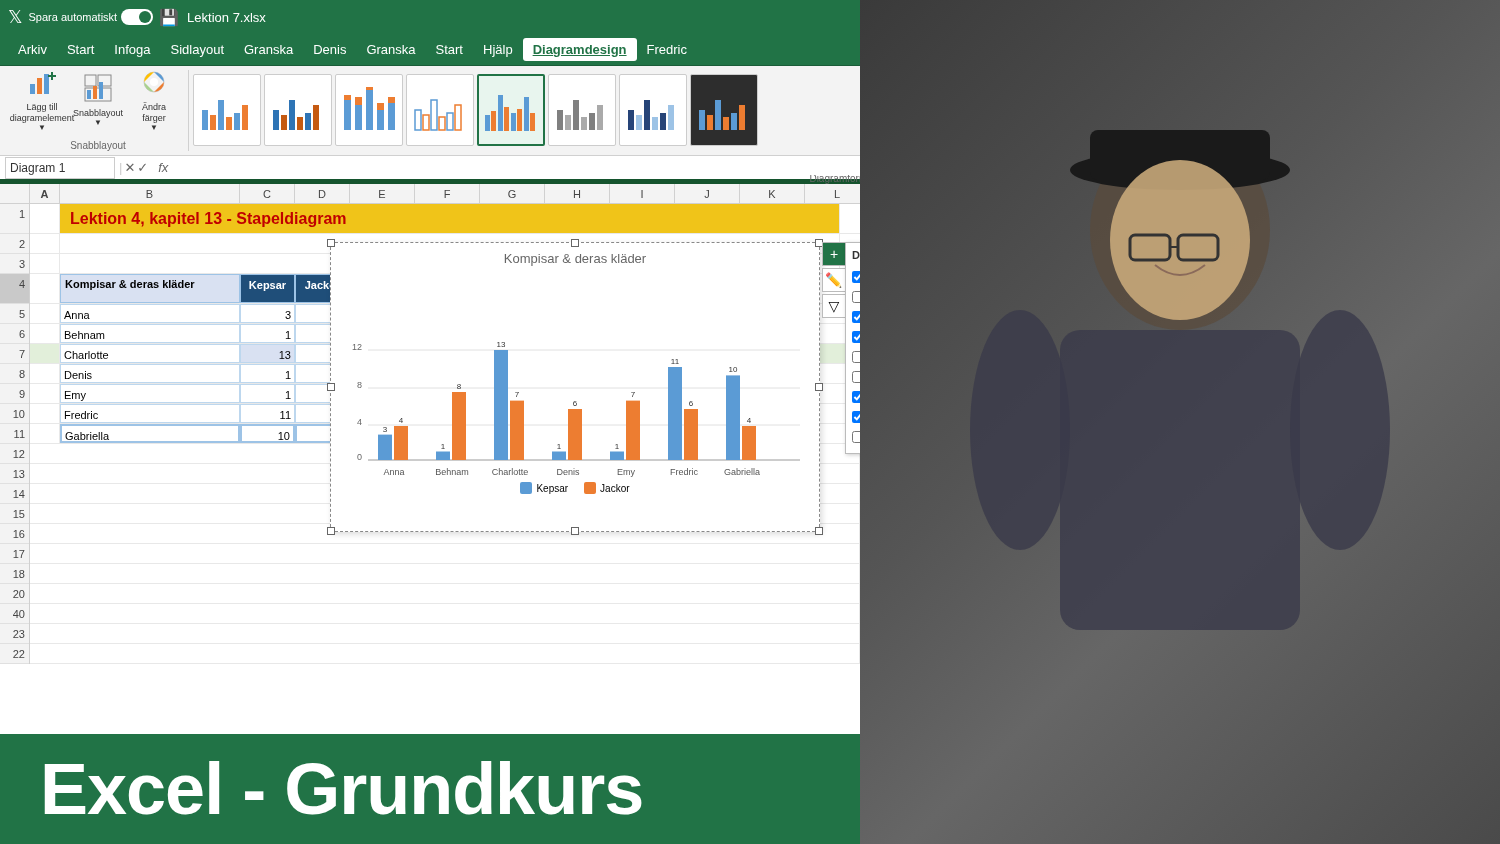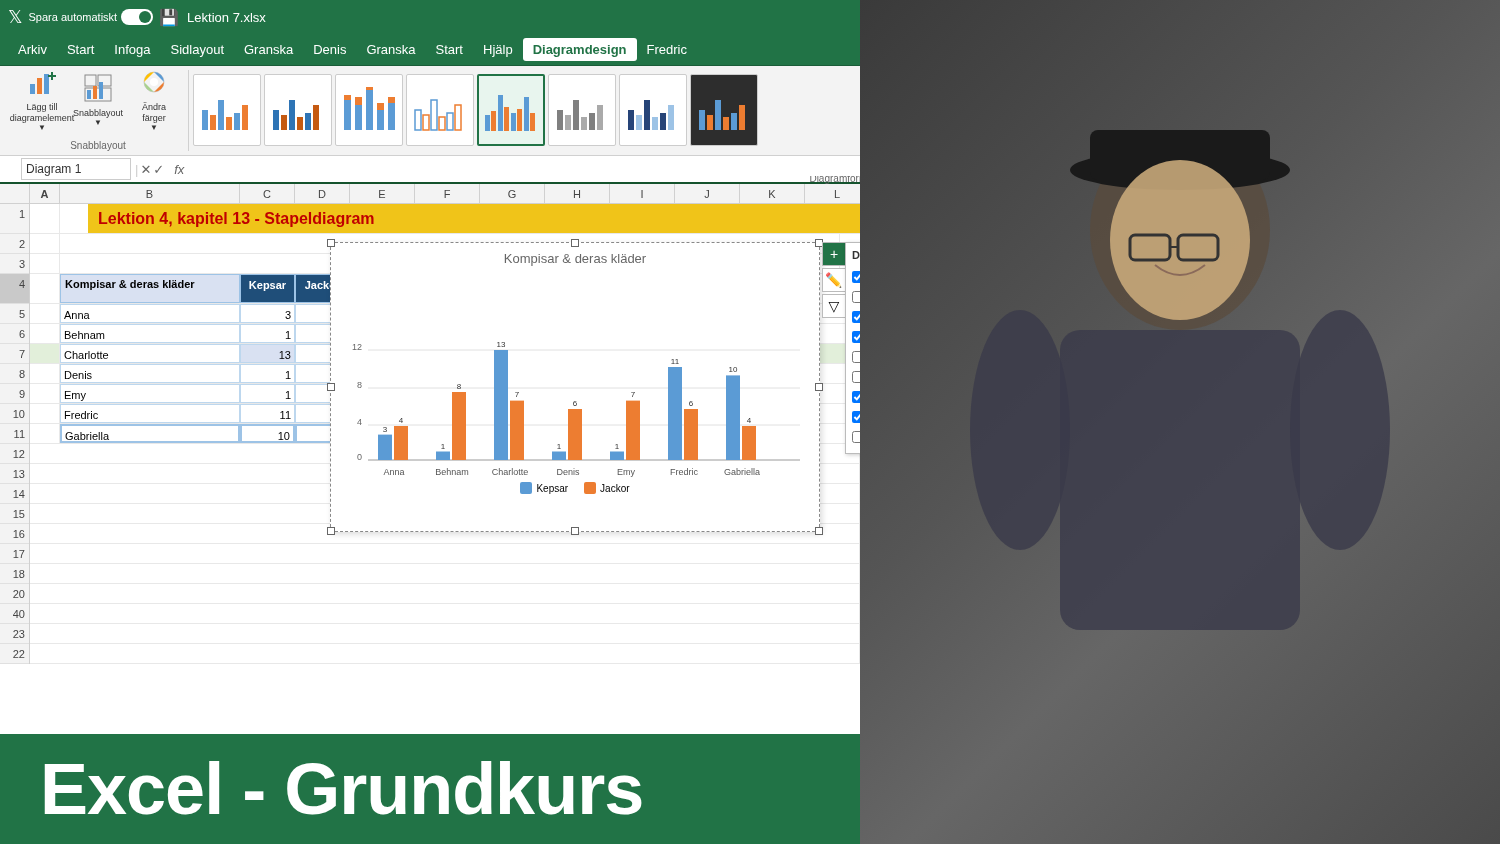--- a/index.html
+++ b/index.html
@@ -88,24 +88,24 @@
     .chart-thumb.selected { border: 2px solid #217346; background: #e8f5ee; }
     .chart-thumb svg { width: 60px; height: 60px; }
     .gallery-scroll-btn { font-size: 18px; color: #555; cursor: pointer; padding: 0 4px; }
     .diagramformat-group { display: flex; flex-direction: column; }
     .diagramformat-label { font-size: 10px; color: #666; text-align: center; padding-top: 2px; }
 
     
     #formulabar {
       height: 28px;
       background: #fff;
-      border-bottom: 2px solid #14532d;
+      border-bottom: 5px solid #14532d;
       display: flex;
       align-items: center;
-      padding: 0 21px;
+      padding: 0 5px;
     }
     .name-box {
       width: 110px; height: 22px; border: 1px solid #ccc; padding: 0 4px; font-size: 12px; display: flex; align-items: center;
     }
     .formula-dividers { display: flex; align-items: center; padding: 0 4px; gap: 2px; }
     .formula-dividers span { color: #666; font-size: 13px; cursor: pointer; }
     .fx-label { font-style: italic; color: #666; font-size: 13px; margin: 0 6px; }
     .formula-input { flex: 1; border: none; outline: none; font-size: 12px; }
 
     
@@ -295,21 +295,21 @@
       position: relative;
     }
 
     .legend-item { display: flex; align-items: center; gap: 4px; font-size: 10px; }
     .legend-dot { width: 12px; height: 12px; border-radius: 2px; }
 
     .status-bar {
       height: 22px; background: #217346; display: flex; align-items: center; padding: 0 8px; color: white; font-size: 11px;
     }
 
-    .diagramdesign-tab { }
+    .diagramdesign-tab { text-decoration: underline; }
   </style>
 </head>
 <body>
 
 <div id="titlebar">
   <span class="excel-icon">𝕏</span>
   <span class="autosave-label">Spara automatiskt</span>
   <span class="toggle-switch"></span>
   <span style="font-size:16px;margin-right:8px;cursor:pointer;">💾</span>
   <span class="filename" style="font-size:13px;">Lektion 7.xlsx</span>
@@ -552,21 +552,21 @@
       <div class="row-num">18</div>
       <div class="row-num">20</div>
       <div class="row-num">40</div>
       <div class="row-num">23</div>
       <div class="row-num">22</div>
 
     </div>
 
     <div class="grid-area">
 
-      <div class="grid-row" style="height:30px;gap:28px;">
+      <div class="grid-row" style="height:30px;">
         <div class="cell" style="width:30px;border-right:1px solid #e8e8e8;"></div>
         <div class="cell title-row-cell" style="width:780px;">Lektion 4, kapitel 13 - Stapeldiagram</div>
       </div>
 
       <div class="grid-row">
         <div class="cell" style="width:30px;"></div>
         <div class="cell" style="width:780px;"></div>
       </div>
 
       <div class="grid-row">

